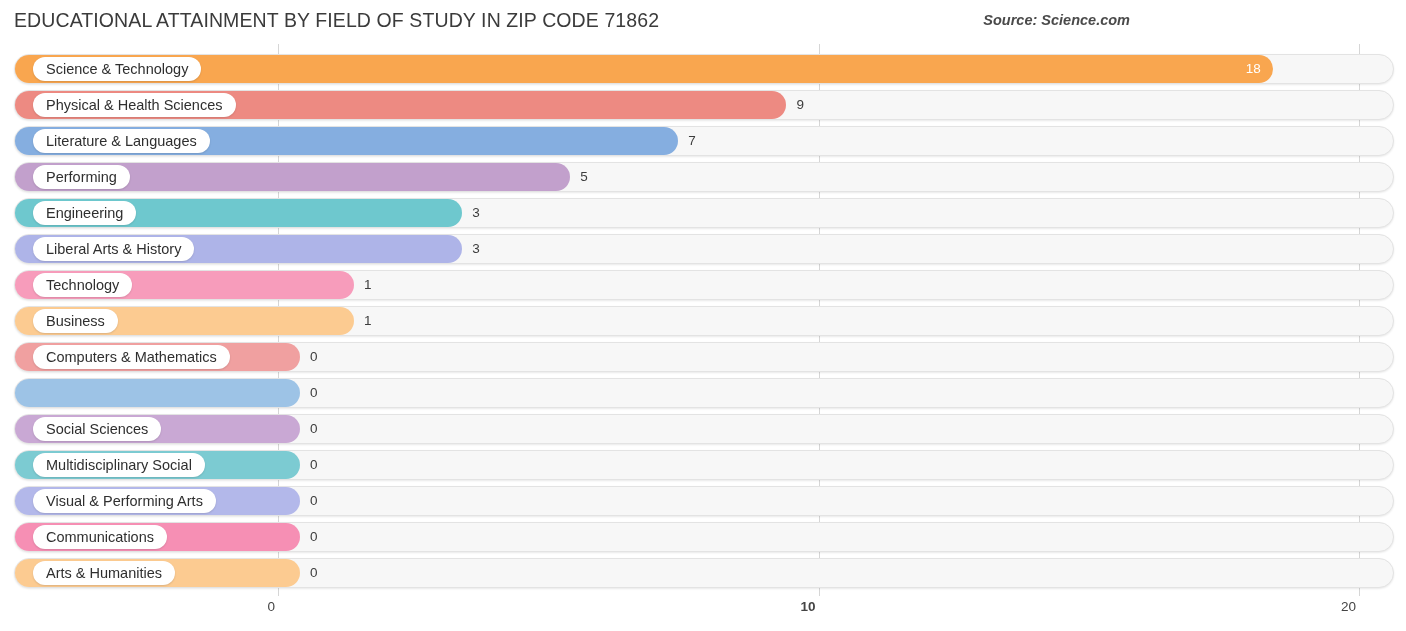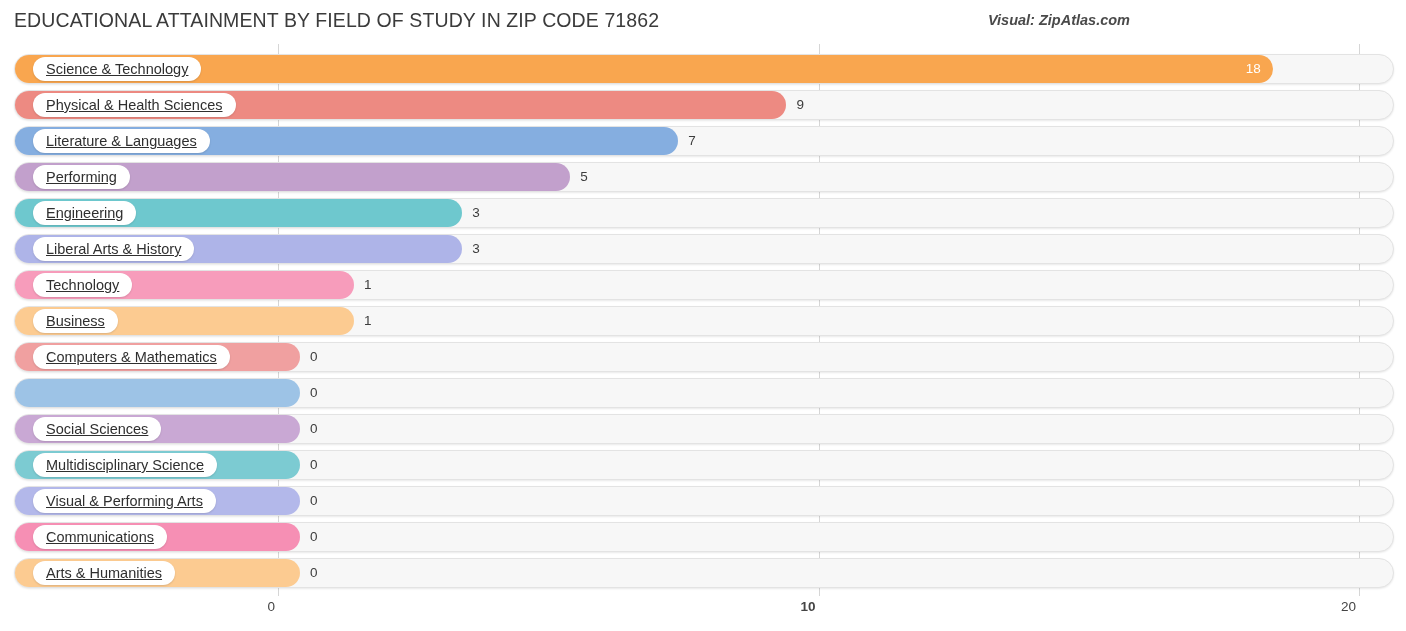--- a/index.html
+++ b/index.html
@@ -112,21 +112,20 @@
     top: 3px;
     height: 24px;
     background: #ffffff;
     border-radius: 12px;
     padding: 0 13px 0 13px;
     line-height: 24px;
     font-size: 14.5px;
     color: #2f2f2f;
     white-space: nowrap;
     box-shadow: 0 1px 2px rgba(0,0,0,0.13);
-    text-decoration: underline;
   }
   
   .axis {
     position: absolute;
     left: 0;
     top: 596px;
     width: 1406px;
     height: 35px;
   }
   .tick-label {
@@ -138,21 +137,21 @@
     white-space: nowrap;
   }
 </style>
 </head>
 <body>
 
 <div id="page">
 
   <div class="header">
     <div class="chart-title">EDUCATIONAL ATTAINMENT BY FIELD OF STUDY IN ZIP CODE 71862</div>
-    <div class="source">Visual: ZipAtlas.com</div>
+    <div class="source">Source: Science.com</div>
   </div>
 
   <div class="plot">
     <div class="gridlines" id="gridlines">
         <div class="gridline" style="left: 278px;"></div>
         <div class="gridline" style="left: 818.5px;"></div>
         <div class="gridline" style="left: 1359px;"></div>
       </div>
     <div class="rows" id="rows">
         <div class="row" style="top: 10px;">
@@ -218,21 +217,21 @@
         <div class="row" style="top: 370px;">
           <div class="track"></div>
           <div class="bar" style="width: 285px; background: rgb(201, 168, 212);"></div>
           <span class="bar-value-out" style="left: 296px;">0</span>
           <span class="cat-pill">Social Sciences</span>
         </div>
         <div class="row" style="top: 406px;">
           <div class="track"></div>
           <div class="bar" style="width: 285px; background: rgb(124, 203, 210);"></div>
           <span class="bar-value-out" style="left: 296px;">0</span>
-          <span class="cat-pill">Multidisciplinary Science</span>
+          <span class="cat-pill">Multidisciplinary Social</span>
         </div>
         <div class="row" style="top: 442px;">
           <div class="track"></div>
           <div class="bar" style="width: 285px; background: rgb(179, 184, 234);"></div>
           <span class="bar-value-out" style="left: 296px;">0</span>
           <span class="cat-pill">Visual &amp; Performing Arts</span>
         </div>
         <div class="row" style="top: 478px;">
           <div class="track"></div>
           <div class="bar" style="width: 285px; background: rgb(246, 143, 180);"></div>

